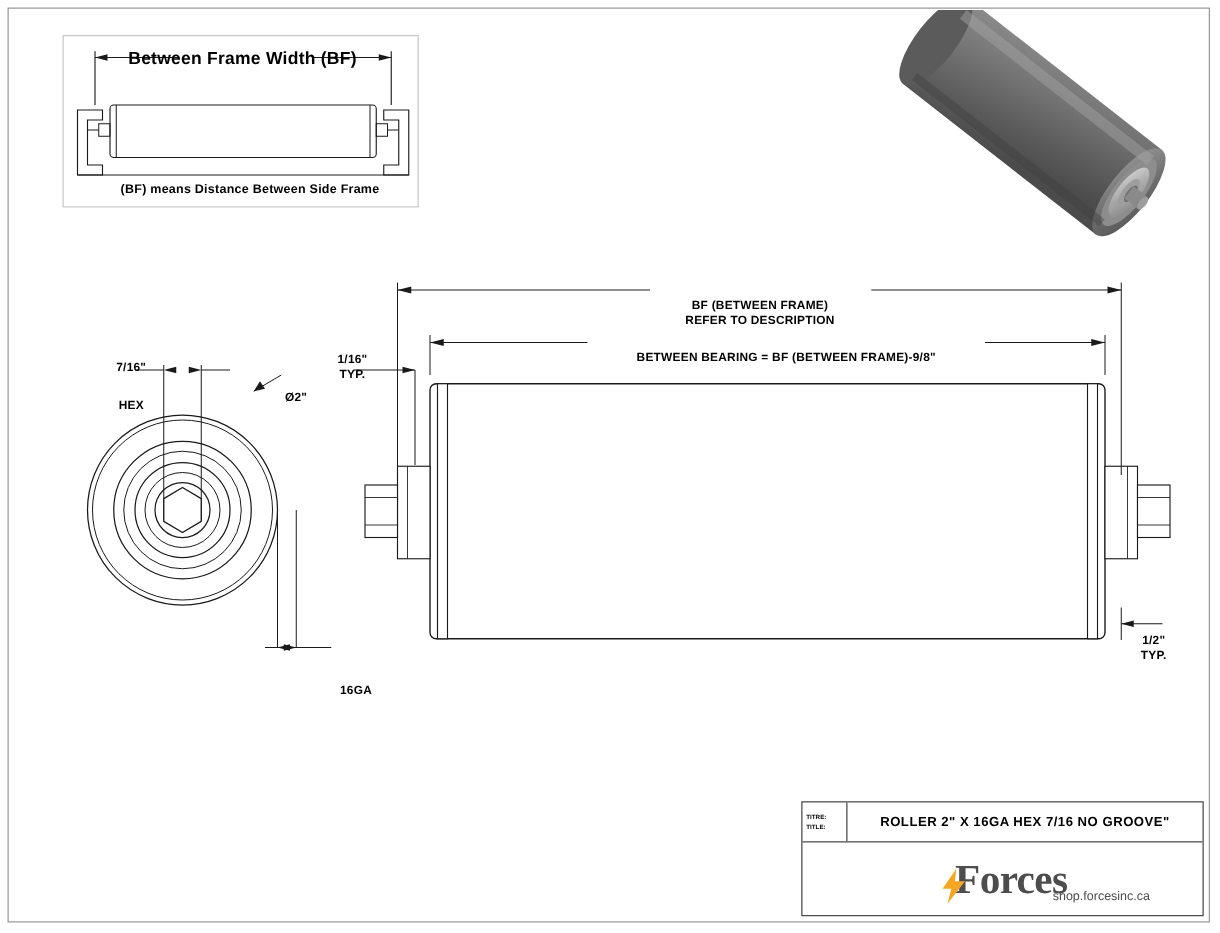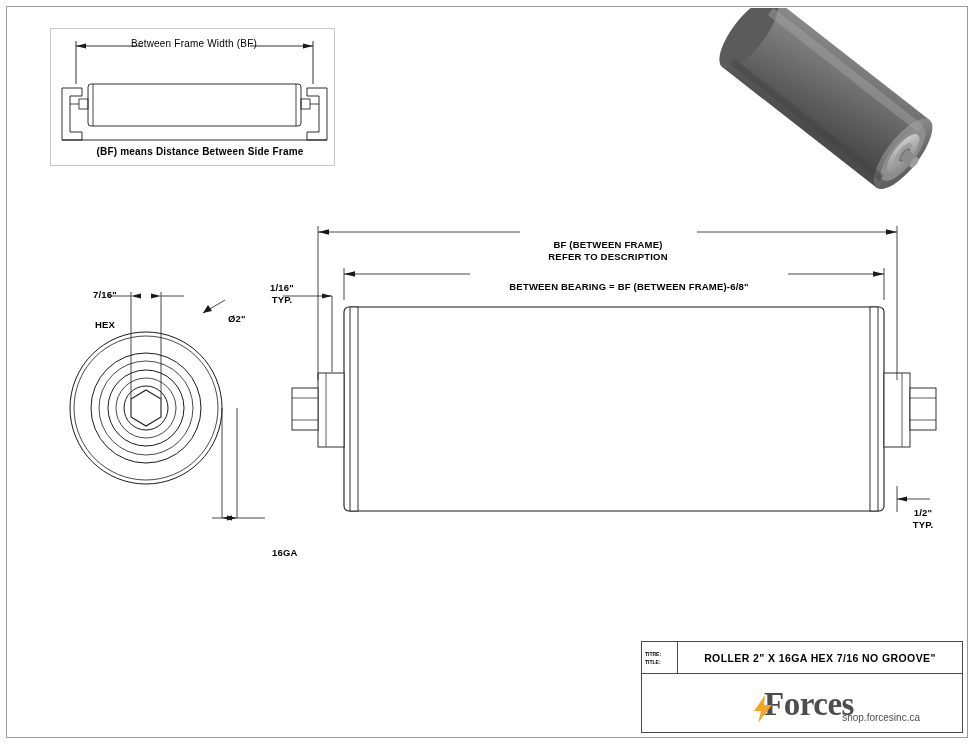--- a/index.html
+++ b/index.html
@@ -41,22 +41,22 @@
     white-space: nowrap;
     letter-spacing: 0.2px;
   }
   .txt.center { transform: translateX(-50%); }
   .dim {
     font-size: 9.5px;
     font-weight: 700;
     margin-top: 19px;
   }
   .inset-title {
-    font-size: 10px;
-    font-weight: 400;
+    font-size: 14px;
+    font-weight: 700;
   }
   .inset-cap {
     font-size: 10px;
     font-weight: 700;
   }
   
   #title-block {
     position: absolute;
     left: 641px;
     top: 641px;
@@ -335,21 +335,21 @@
     <g stroke="#1a1a1a" stroke-width="0.8" fill="none">
       <line x1="897" y1="486" x2="897" y2="512"></line>
       <line x1="897" y1="499" x2="930" y2="499"></line>
     </g>
     <polygon points="897,499 907,496.4 907,501.6" fill="#1a1a1a"></polygon>
   </svg>
 
   <div class="txt dim center" style="left:608px; top:220px;">BF (BETWEEN FRAME)</div>
   <div class="txt dim center" style="left:608px; top:232px;">REFER TO DESCRIPTION</div>
 
-  <div class="txt dim center" style="left:629px; top:262px;">BETWEEN BEARING = BF (BETWEEN FRAME)-6/8"</div>
+  <div class="txt dim center" style="left:629px; top:262px;">BETWEEN BEARING = BF (BETWEEN FRAME)-9/8"</div>
 
   <div class="txt dim center" style="left:282px; top:263px;">1/16"</div>
   <div class="txt dim center" style="left:282px; top:275px;">TYP.</div>
 
   <div class="txt dim center" style="left:923px; top:488px;">1/2"</div>
   <div class="txt dim center" style="left:923px; top:500px;">TYP.</div>
 
   <div class="txt dim center" style="left:105px; top:270px;">7/16"</div>
   <div class="txt dim center" style="left:105px; top:300px;">HEX</div>
 

